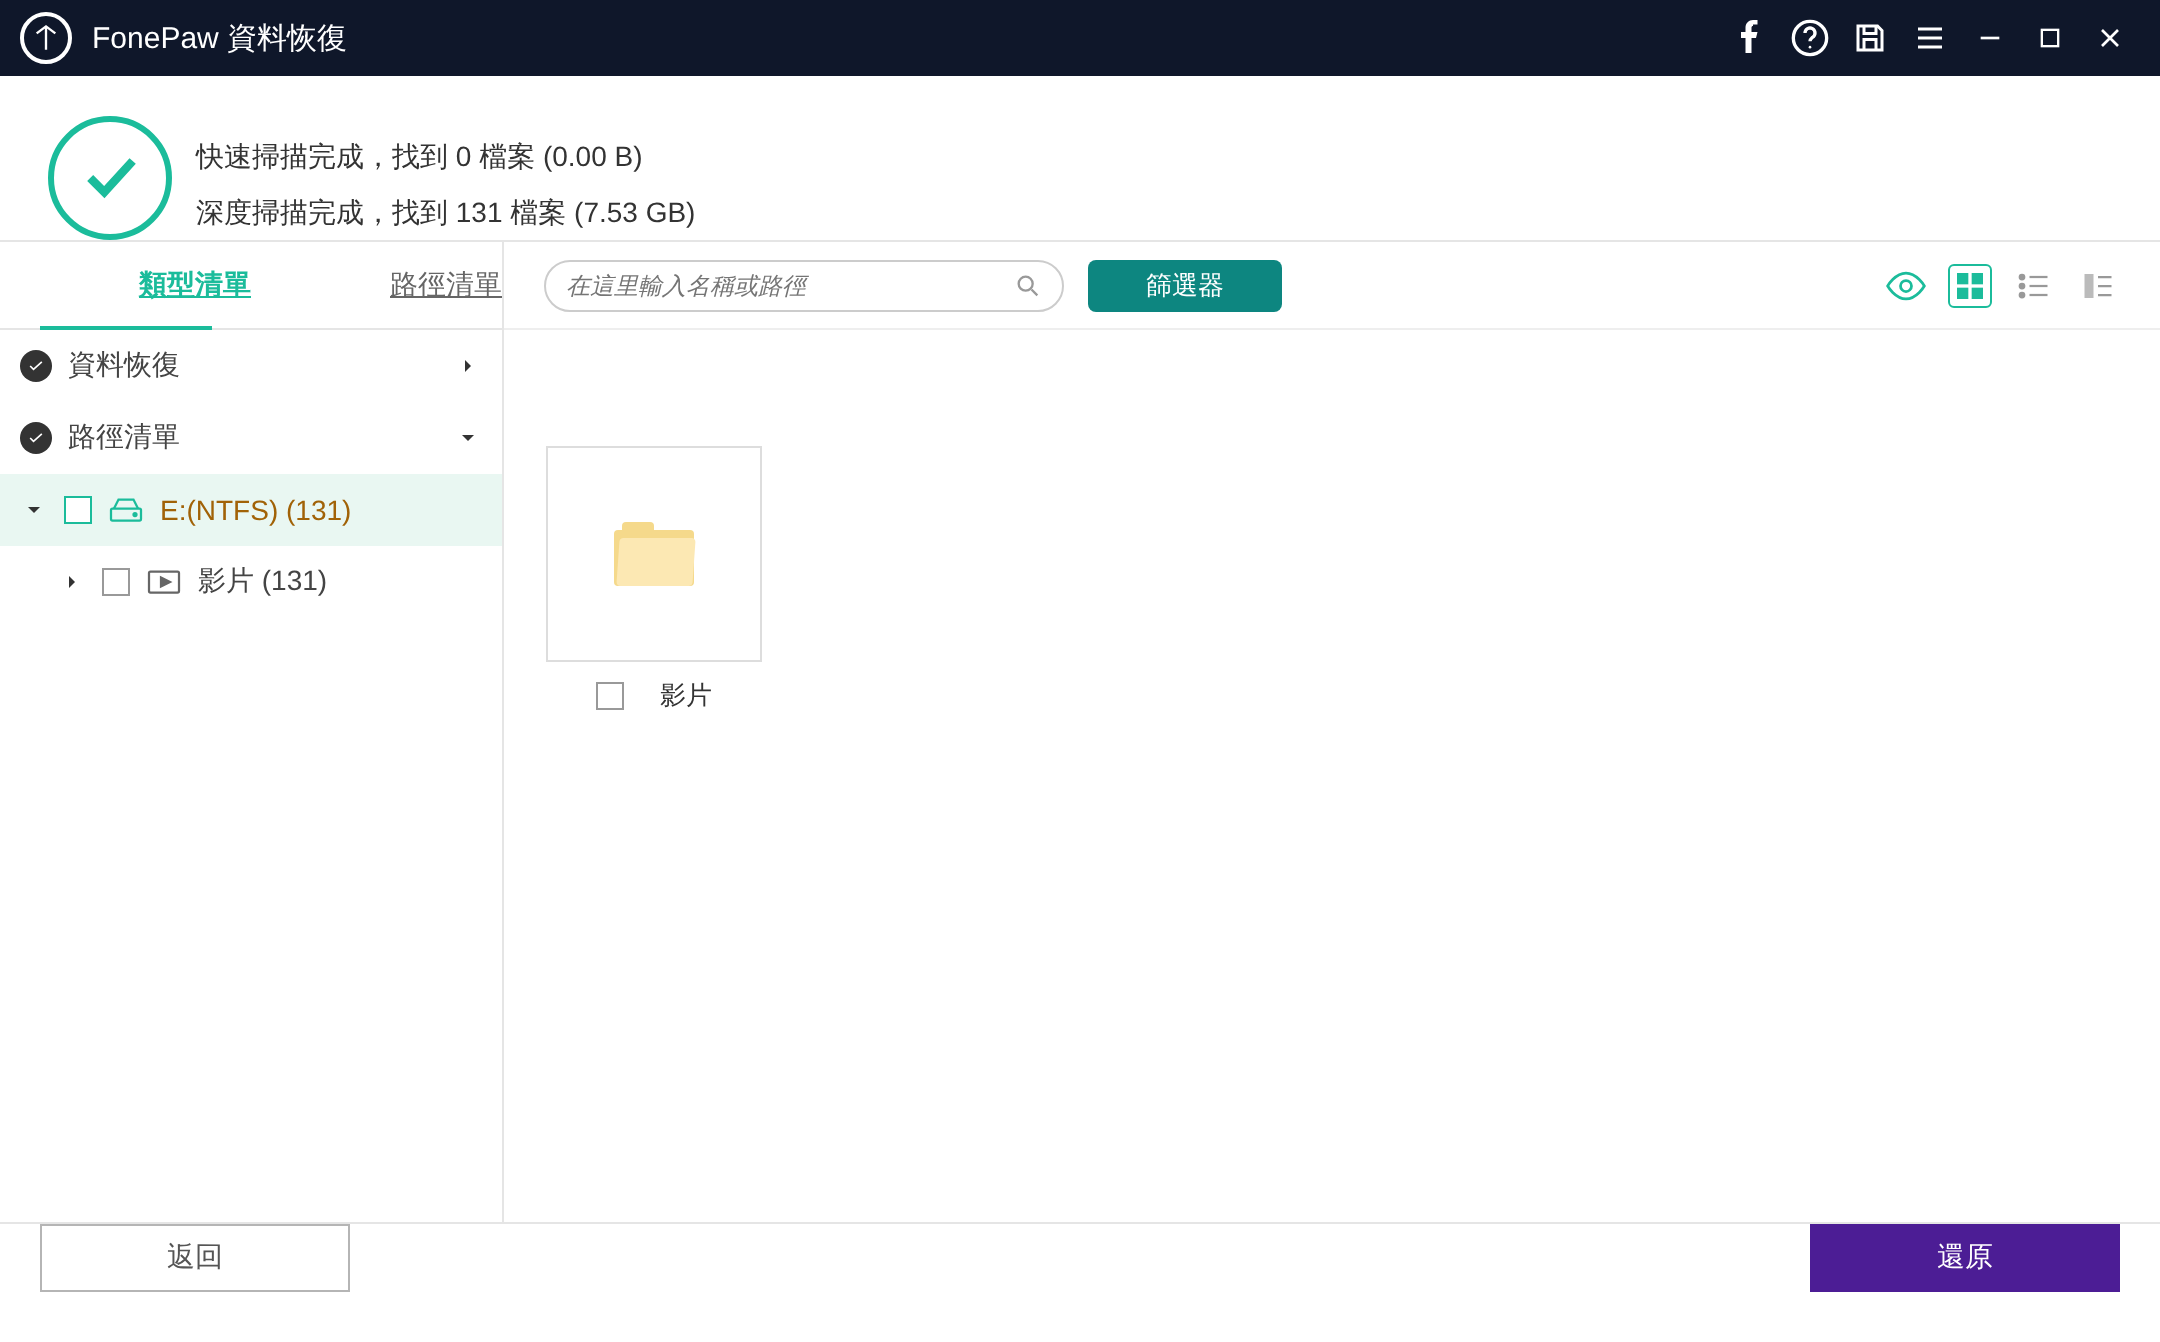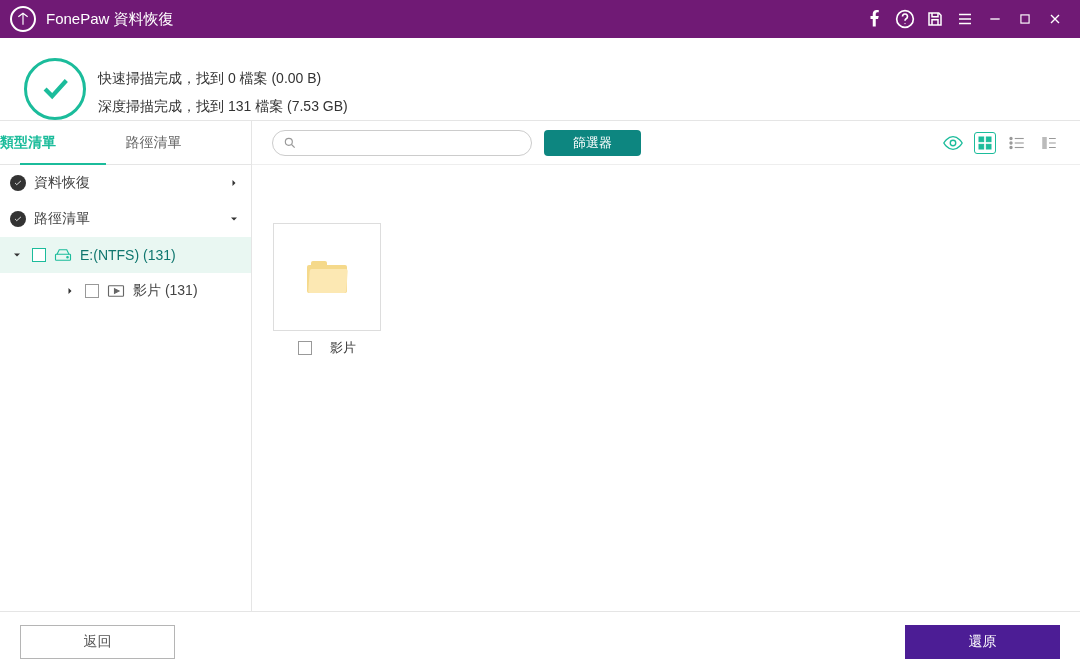--- a/index.html
+++ b/index.html
@@ -1,51 +1,51 @@
 <!DOCTYPE html>
 <html><head>
 <meta charset="utf-8">
 <style>
 * { box-sizing: border-box; margin: 0; padding: 0; font-family: "Microsoft JhengHei", "PingFang TC", sans-serif; }
 body { width: 1080px; height: 671px; background: #fff; overflow: hidden; display: flex; flex-direction: column; }
 
 
-.titlebar { height: 38px; background: #701a75; display: flex; align-items: center; color: #fff; padding: 16px 10px; }
+.titlebar { height: 38px; background: #0f172a; display: flex; align-items: center; color: #fff; padding: 16px 10px; }
 .titlebar .logo { width: 26px; height: 26px; border: 2px solid #fff; border-radius: 50%; display: flex; align-items: center; justify-content: center; margin-right: 10px; font-weight: bold; font-size: 14px; }
 .titlebar .title { font-size: 15px; flex: 1; }
 .titlebar .ticon { width: 30px; height: 38px; display: flex; align-items: center; justify-content: center; cursor: pointer; }
 .titlebar .ticon svg { stroke: #fff; fill: none; stroke-width: 2; }
 
 
 .status { height: 82px; display: flex; align-items: flex-end; padding: 0 24px; gap: 12px; }
 .status .check { width: 62px; height: 62px; border: 3px solid #1bbc9b; border-radius: 50%; display: flex; align-items: center; justify-content: center; }
 .status .check svg { stroke: #1bbc9b; fill: none; stroke-width: 3; }
 .status .lines { font-family: "SimSun", monospace; font-size: 14px; color: #333; line-height: 2; }
 
 .divider { height: 1px; background: #e5e5e5; }
 
 
 .main { flex: 1; display: flex; min-height: 0; }
 
 
 .sidebar { width: 252px; border-right: 1px solid #e5e5e5; display: flex; flex-direction: column; }
 .tabs { display: flex; height: 44px; border-bottom: 1px solid #e5e5e5; }
-.tabs .tab { flex: 1; display: flex; align-items: center; justify-content: flex-start; font-size: 14px; color: #666; cursor: pointer; position: relative; }
+.tabs .tab { flex: 1; display: flex; align-items: center; justify-content: flex-end; font-size: 14px; color: #666; cursor: pointer; position: relative; text-decoration: underline; }
 .tabs .tab.active { color: #1bbc9b; font-weight: 600; }
 .tabs .tab.active::after { content: ""; position: absolute; bottom: -1px; left: 20px; right: 20px; height: 2px; background: #1bbc9b; }
 
 .tree { flex: 1; overflow: auto; font-size: 14px; color: #444; }
 .tree-row { display: flex; align-items: center; height: 36px; padding: 0 10px; gap: 8px; cursor: pointer; }
 .tree-row .tog { width: 14px; display: flex; justify-content: center; }
 .tree-row .tog svg { width: 12px; height: 12px; fill: #333; }
 .tree-row.bold { font-weight: 500; }
-.tree-row.sel { background: #e9f7f2; color: #0f766e; }
+.tree-row.sel { background: #e9f7f2; color: #a16207; }
 .tree-row.sel .cb { border-color: #1bbc9b; }
 .tree-row.sel svg.drive { stroke: #1bbc9b; }
-.tree-row.lv3 { padding-left: 63px; }
+.tree-row.lv3 { padding-left: 29px; }
 .cb { width: 14px; height: 14px; border: 1px solid #999; background: #fff; }
 .check-mini { width: 16px; height: 16px; border-radius: 50%; background: #333; display: flex; align-items: center; justify-content: center; }
 .check-mini svg { width: 10px; height: 10px; stroke: #fff; fill: none; stroke-width: 2; }
 
 
 .content { flex: 1; display: flex; flex-direction: column; }
 .toolbar { height: 44px; display: flex; align-items: center; padding: 0 20px; gap: 12px; border-bottom: 1px solid #eee; }
 .searchbox { flex: 0 0 260px; height: 26px; border: 1px solid #ccc; border-radius: 13px; display: flex; align-items: center; padding: 0 10px; gap: 6px; }
 .searchbox input { flex: 1; border: none; outline: none; font-size: 12px; font-style: italic; color: #999; background: transparent; }
 .searchbox svg { width: 14px; height: 14px; stroke: #999; fill: none; stroke-width: 2; }
@@ -61,21 +61,21 @@
 .grid-area { flex: 1; padding: 20px; }
 .item { width: 110px; display: flex; flex-direction: column; align-items: center; margin-top: 38px; }
 .thumb { width: 108px; height: 108px; border: 1px solid #ddd; display: flex; align-items: center; justify-content: center; margin-bottom: 8px; }
 .folder-ic { width: 40px; height: 32px; position: relative; }
 .folder-ic .back { position: absolute; bottom: 0; width: 40px; height: 28px; background: #f5d98b; border-radius: 2px; }
 .folder-ic .tab { position: absolute; top: 0; left: 4px; width: 16px; height: 8px; background: #f5d98b; border-radius: 2px 2px 0 0; }
 .folder-ic .front { position: absolute; bottom: 0; left: 2px; width: 38px; height: 24px; background: #fce8b3; border-radius: 2px; transform: skewX(-4deg); }
 .item-foot { display: flex; align-items: center; gap: 18px; font-size: 13px; color: #333; }
 
 
-.bottom { height: 60px; border-top: 1px solid #e5e5e5; display: flex; align-items: flex-end; padding: 12px 20px; }
+.bottom { height: 60px; border-top: 1px solid #e5e5e5; display: flex; align-items: flex-start; padding: 0 20px; }
 .back-btn { width: 155px; height: 34px; border: 1px solid #b5b5b5; background: #fff; color: #555; font-size: 14px; cursor: pointer; }
 .restore-btn { width: 155px; height: 34px; background: #4c1d95; color: #fff; border: none; font-size: 14px; cursor: pointer; }
 </style>
 </head>
 <body>
 
 <div class="titlebar">
   <div class="logo">
     <svg width="14" height="14" viewBox="0 0 24 24">
         <path d="M12 2 L12 22 M4 8 L12 2 L20 8" stroke="#fff" fill="none" stroke-width="2"></path>
@@ -199,20 +199,21 @@
             <path d="M10 6l6 3-6 3z" fill="#666"></path>
           </svg>
         <span>影片 (131)</span>
       </div>
     </div>
   </div>
 
   <div class="content">
     <div class="toolbar">
       <div class="searchbox">
+        <input placeholder="在這里輸入名稱或路徑" style="">
         <svg viewBox="0 0 24 24">
             <circle cx="10" cy="10" r="6"></circle>
             <path d="M15 15l5 5"></path>
           </svg>
       </div>
       <button class="filter-btn">篩選器</button>
       <div class="spacer"></div>
       <div class="view-icons">
         <div class="vicon eye">
             <svg width="22" height="22" viewBox="0 0 24 24">

